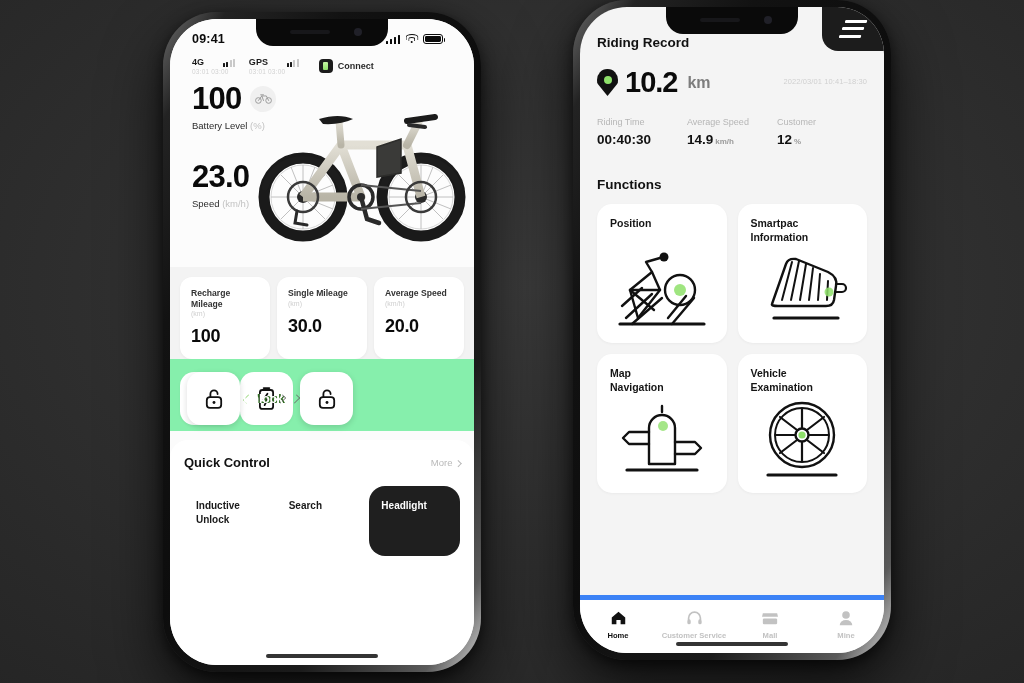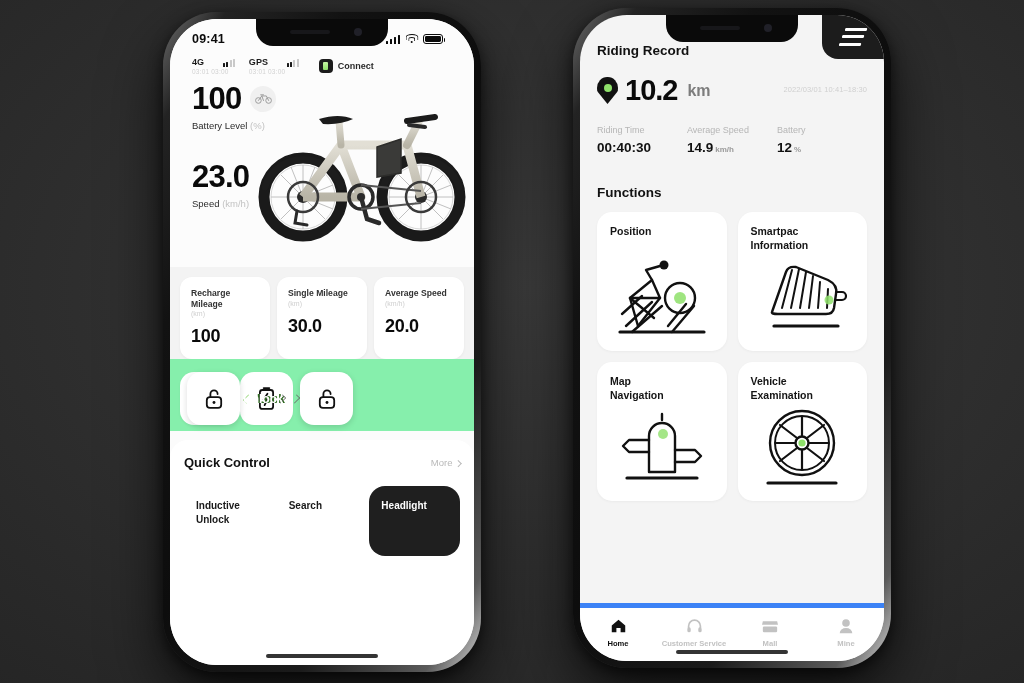--- a/index.html
+++ b/index.html
@@ -22,21 +22,21 @@
     background: linear-gradient(120deg,#6d6d6d 0%,#232323 9%,#121212 26%,#0d0d0d 50%,#1b1b1b 74%,#5a5a5a 92%,#d9d9d9 100%);
     padding: 7px;
     box-shadow: 0 26px 60px rgba(0,0,0,.72), 0 4px 14px rgba(0,0,0,.6);
   }
   .phone-inner {
     position: relative; width: 100%; height: 100%;
     border-radius: 47px; overflow: hidden;
     background: #fbfbfb;
   }
   .phone-1 { left: 163px; top: 12px;  width: 318px; height: 660px; }
-  .phone-2 { left: 573px; top: 8px;  width: 318px; height: 660px; }
+  .phone-2 { left: 573px; top: 0;  width: 318px; height: 660px; }
 
   .notch {
     position: absolute; top: 0; left: 50%; transform: translateX(-50%);
     width: 132px; height: 27px; background: #0a0a0a;
     border-bottom-left-radius: 17px; border-bottom-right-radius: 17px;
     z-index: 40;
   }
   .notch .cam {
     position: absolute; right: 26px; top: 9px; width: 8px; height: 8px;
     border-radius: 50%; background: #202028;
@@ -505,21 +505,21 @@
           <div class="ride-stats">
             <div class="rs">
               <div class="rs-l">Riding Time</div>
               <div class="rs-v"><span>00:40:30</span><small></small></div>
             </div>
             <div class="rs">
               <div class="rs-l">Average Speed</div>
               <div class="rs-v"><span>14.9</span><small>km/h</small></div>
             </div>
             <div class="rs">
-              <div class="rs-l">Battery</div>
+              <div class="rs-l">Customer</div>
               <div class="rs-v"><span>12</span><small>%</small></div>
             </div>
           </div>
 
           <div class="fn-title">Functions</div>
           <div class="fn-grid">
 
             <div class="fn-card">
               <div class="fn-lbl" style="white-space:pre-line">Position</div>
               <div class="fn-art">

